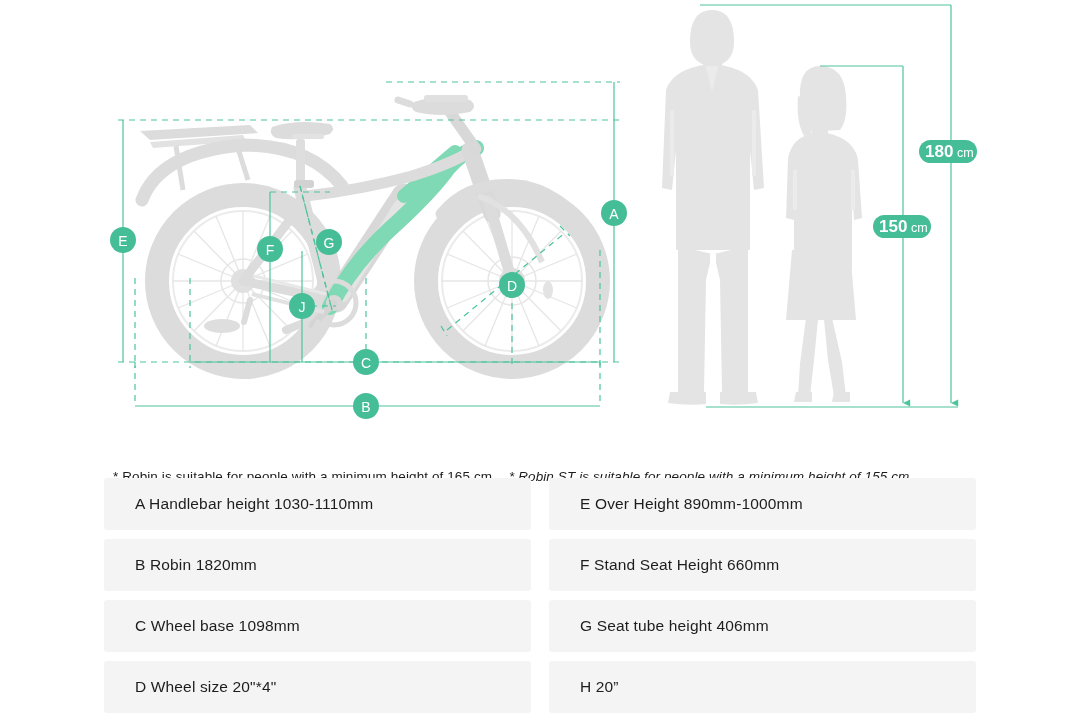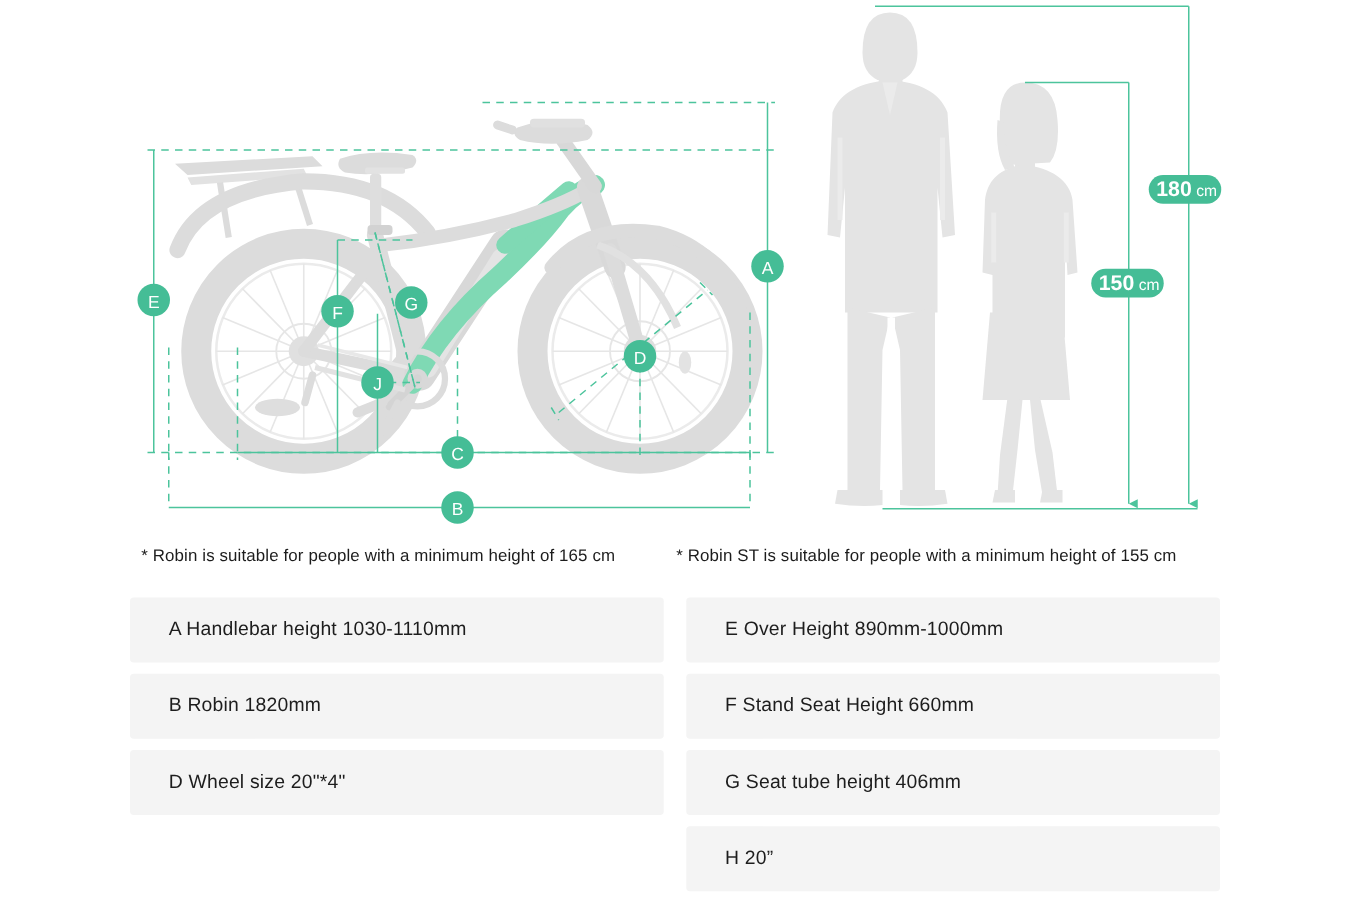--- a/index.html
+++ b/index.html
@@ -33,23 +33,24 @@
     width: 1080px;
     height: 26px;
   }
   .footnote {
     position: absolute;
     font-size: 13.5px;
     line-height: 22px;
     color: #1c1c1c;
     letter-spacing: 0.1px;
     white-space: nowrap;
+    margin-top: 32px;
   }
   #footnote-left  { left: 113px; top: 0; }
-  #footnote-right { left: 541px; top: 0; }
+  #footnote-right { left: 509px; top: 0; font-style: italic; }
 
   
   #spec-table {
     position: absolute;
     left: 0;
     top: 478px;
     width: 1080px;
     height: 242px;
     display: flex;
     gap: 18px;
@@ -391,20 +392,23 @@
 
 <div id="spec-table">
   <div class="spec-column">
     <div class="spec-row">
       <span class="spec-text">A Handlebar height 1030-1110mm</span>
     </div>
     <div class="spec-row">
       <span class="spec-text">B Robin 1820mm</span>
     </div>
     <div class="spec-row">
+      <span class="spec-text">C Wheel base 1098mm</span>
+    </div>
+    <div class="spec-row">
       <span class="spec-text">D Wheel size 20"*4"</span>
     </div>
   </div>
 
   <div class="spec-column">
     <div class="spec-row">
       <span class="spec-text">E Over Height 890mm-1000mm</span>
     </div>
     <div class="spec-row">
       <span class="spec-text">F Stand Seat Height 660mm</span>

